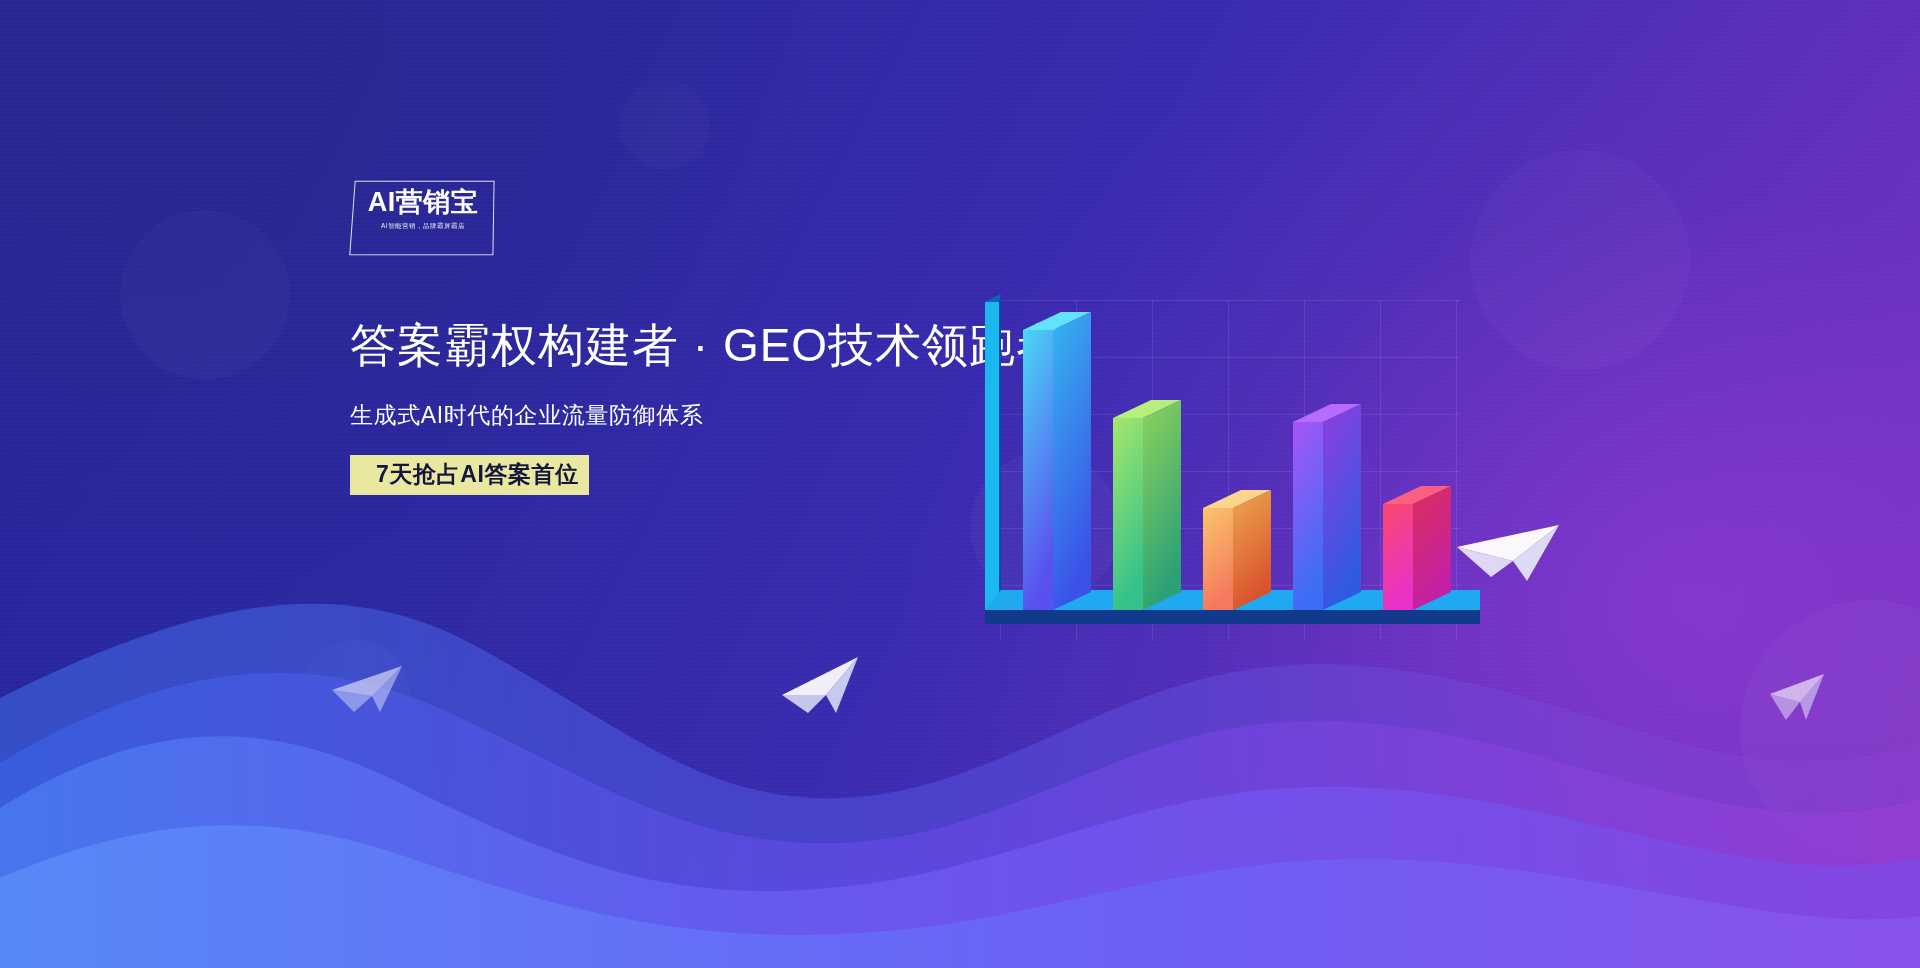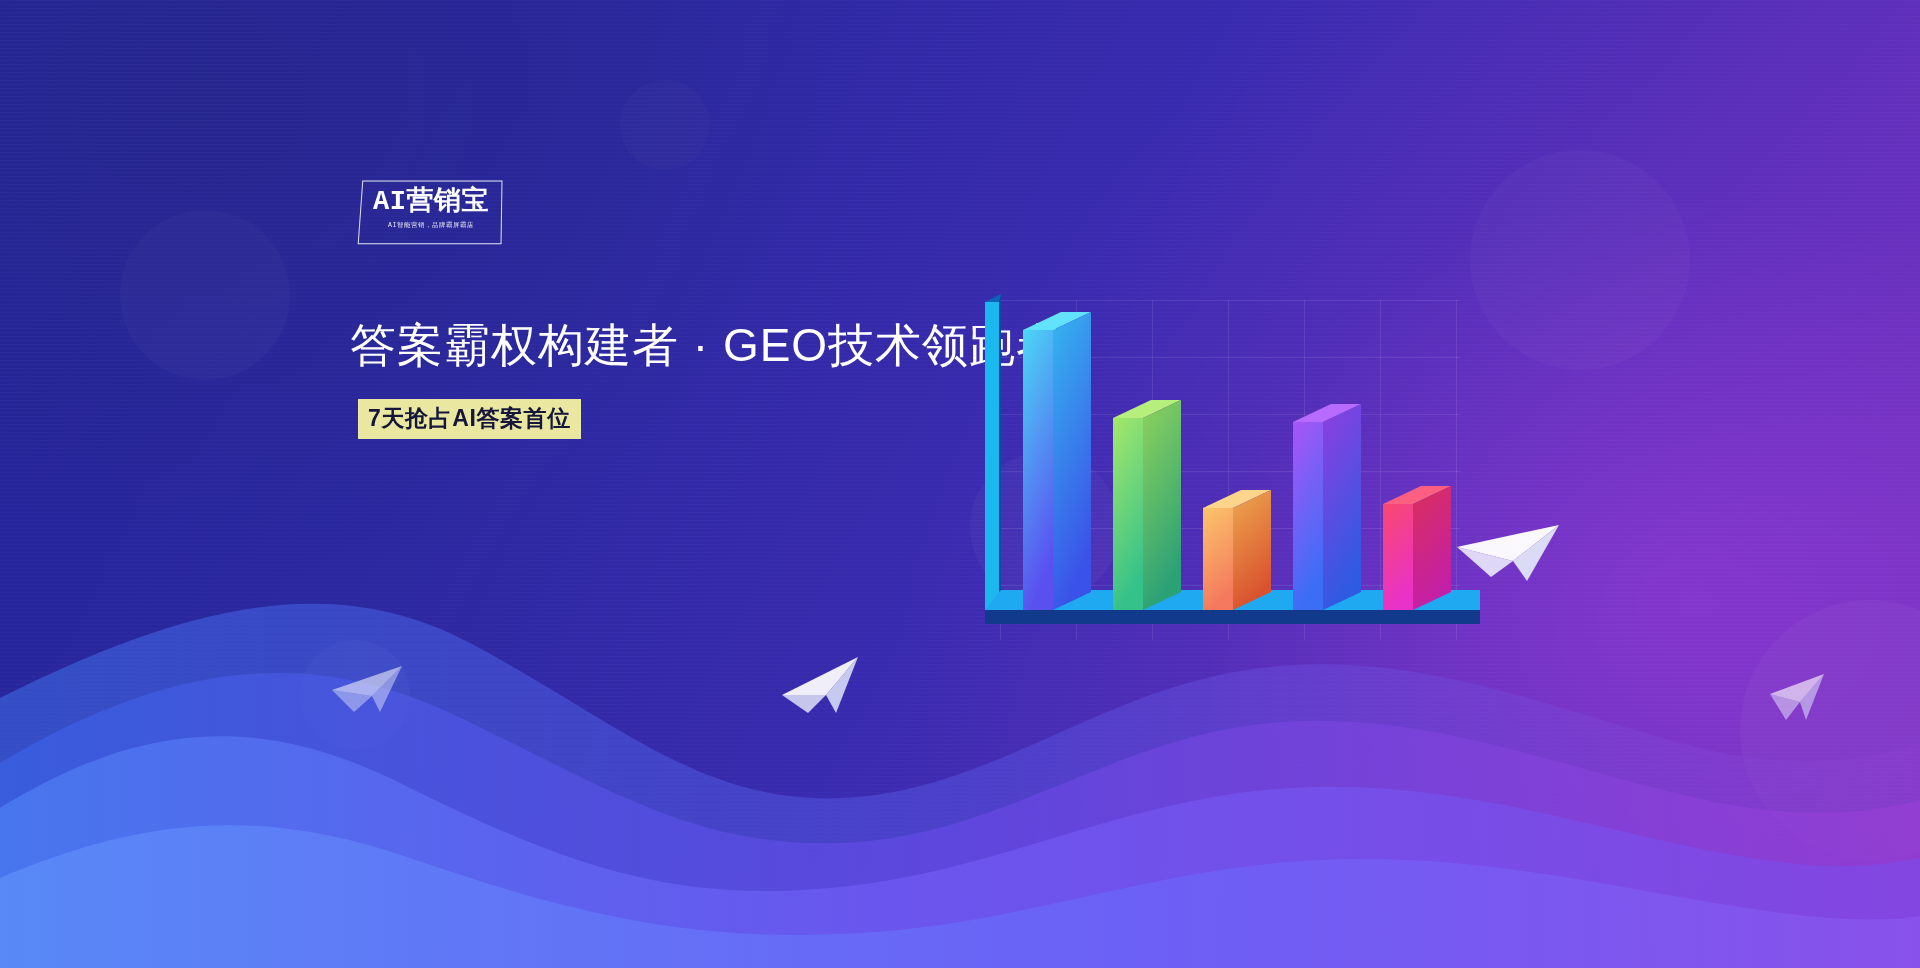--- a/index.html
+++ b/index.html
@@ -49,22 +49,22 @@
 
   
   .waves { position:absolute; left:0; bottom:0; width:1920px; height:420px; pointer-events:none; }
 
   
   .plane { position:absolute; pointer-events:none; }
 
   
   #logo {
     position:absolute;
-    left:360px; top:180px;
-    width:142px; height:64px;font-family:Liberation Mono, monospace;
+    left:352px; top:180px;
+    width:142px; height:75px;
   }
   #logo .frame {
     position:absolute; inset:0;
     border:1.6px solid rgba(255,255,255,0.85);
     transform:perspective(260px) rotateX(6deg) skewX(-2.5deg);
   }
   #logo .logo-text {
     position:absolute; left:0; right:0; top:9px;
     text-align:center;
     color:#ffffff;
@@ -110,23 +110,22 @@
 
   #sub3-wrap { margin-top:28px; }
   #sub3 {
     display:inline-block;
     background:#e9e7a0;
     color:#15163a;
     font-size:23px;
     font-weight:bold;
     letter-spacing:0.6px;
     line-height:1;
-    padding:8px 10px 9px 10px;
-    white-space:nowrap;
-    margin-left:8px;
+    padding:8px 10px 9px 26px;
+    white-space:nowrap;
   }
 
   
   #chart { position:absolute; left:975px; top:290px; width:520px; height:380px; }
 </style>
 </head>
 <body>
 
 <div id="stage">
 
@@ -194,20 +193,21 @@
   </svg>
 
   <div id="logo">
     <div class="frame"></div>
     <div class="logo-text">AI营销宝</div>
     <div class="logo-tagline">AI智能营销，品牌霸屏霸店</div>
   </div>
 
   <div id="copy">
     <div id="headline">答案霸权构建者 · GEO技术领跑者</div>
+    <div id="sub1" class="sub-line">生成式AI时代的企业流量防御体系</div>
     <div id="sub3-wrap">
       <span id="sub3">7天抢占AI答案首位</span>
     </div>
   </div>
 
   <svg id="chart" viewBox="0 0 520 380">
     <defs>
       <linearGradient id="b0f" x1="0" y1="0" x2="0.25" y2="1">
         <stop offset="0%" stop-color="#4ad8f5"></stop>
           <stop offset="100%" stop-color="#5a50f0"></stop>

